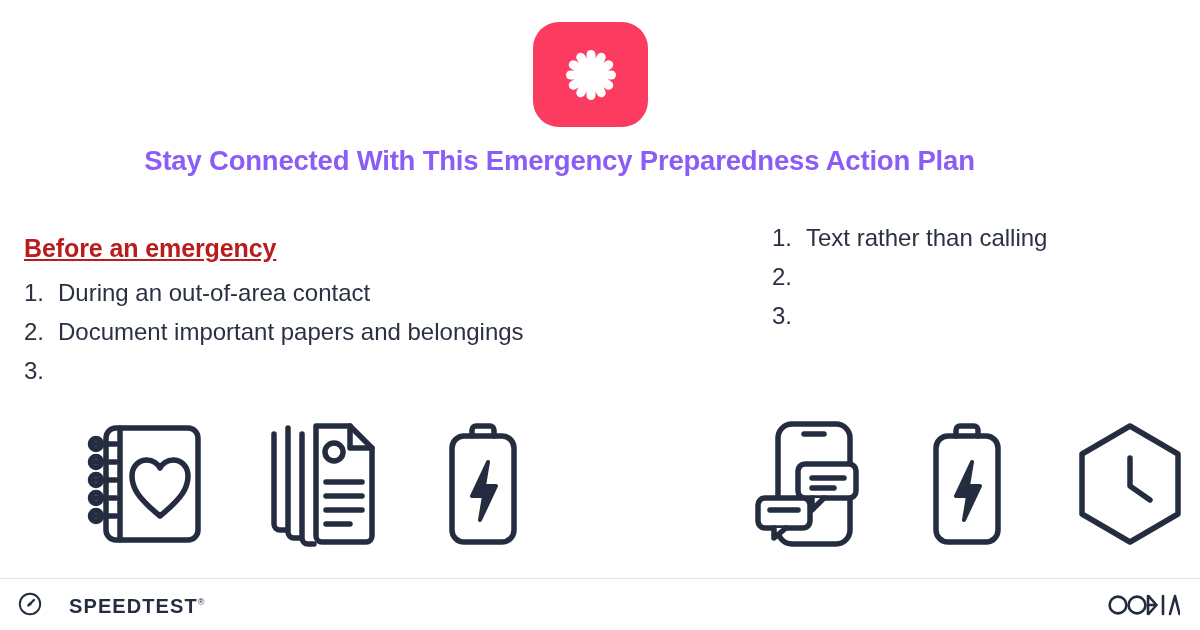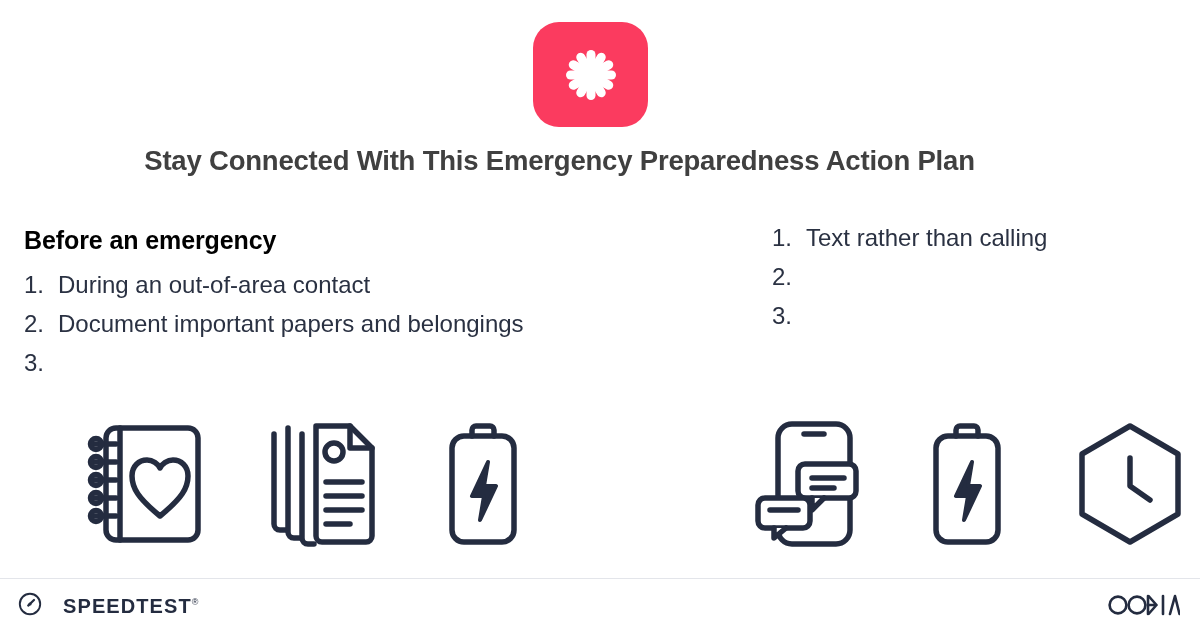--- a/index.html
+++ b/index.html
@@ -39,37 +39,38 @@
   
   .title {
     position: absolute;
     left: 0;
     top: 145px;
     width: 1119px;
     text-align: center;
     font-size: 27.5px;
     font-weight: bold;
     letter-spacing: -0.2px;
-    color: #404040;
+    color: #8b5cf6;
   }
 
   
   .col {
     position: absolute;
     top: 218px;
   }
   .col-left  { left: 24px;  width: 730px; }
   .col-right { left: 772px; width: 420px; }
 
   .col-heading {
     font-size: 25px;
     font-weight: bold;
-    color: #000000;
-    margin: 8px 0 10px 0;
+    color: #b91c1c;
+    margin: 16px 0 10px 0;
     letter-spacing: -0.1px;
+    text-decoration: underline;
   }
   ol.steps {
     list-style: none;
     margin: 0;
     padding: 0;
   }
   ol.steps li {
     font-size: 24px;
     line-height: 39px;
     color: #2a3142;
@@ -102,21 +103,21 @@
     width: 1200px;
     height: 1px;
     background: #e3e5ea;
   }
   .speedtest {
     position: absolute;
     left: 18px;
     top: 592px;
     display: flex;
     align-items: center;
-    gap: 21px;
+    gap: 27px;
   }
   .speedtest .wordmark {
     font-size: 20px;
     font-weight: bold;
     letter-spacing: 1.1px;
     color: #242c40;
   }
   .speedtest .tm {
     font-size: 9px;
     vertical-align: super;

